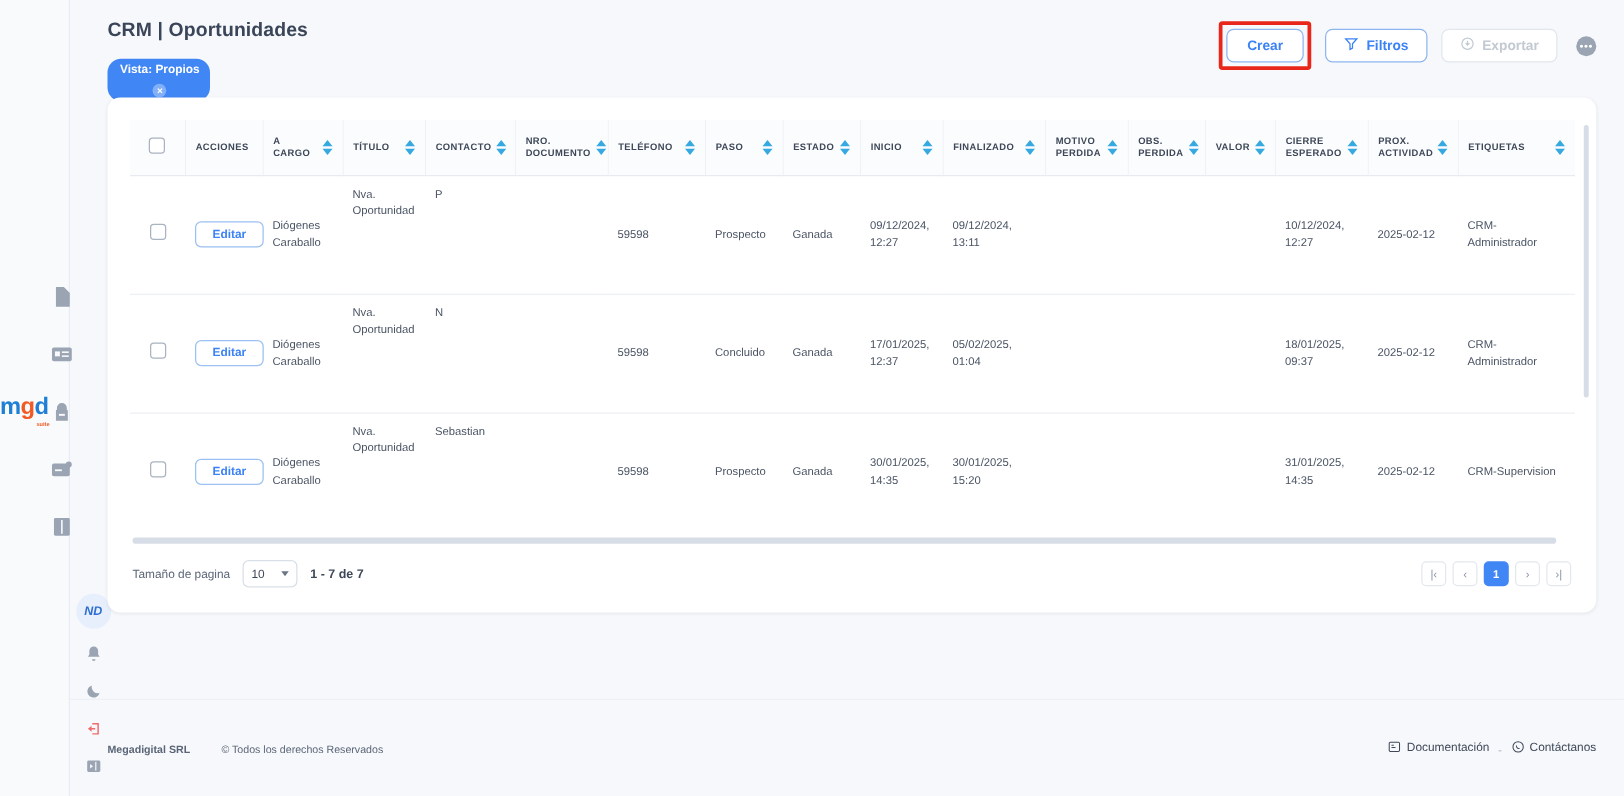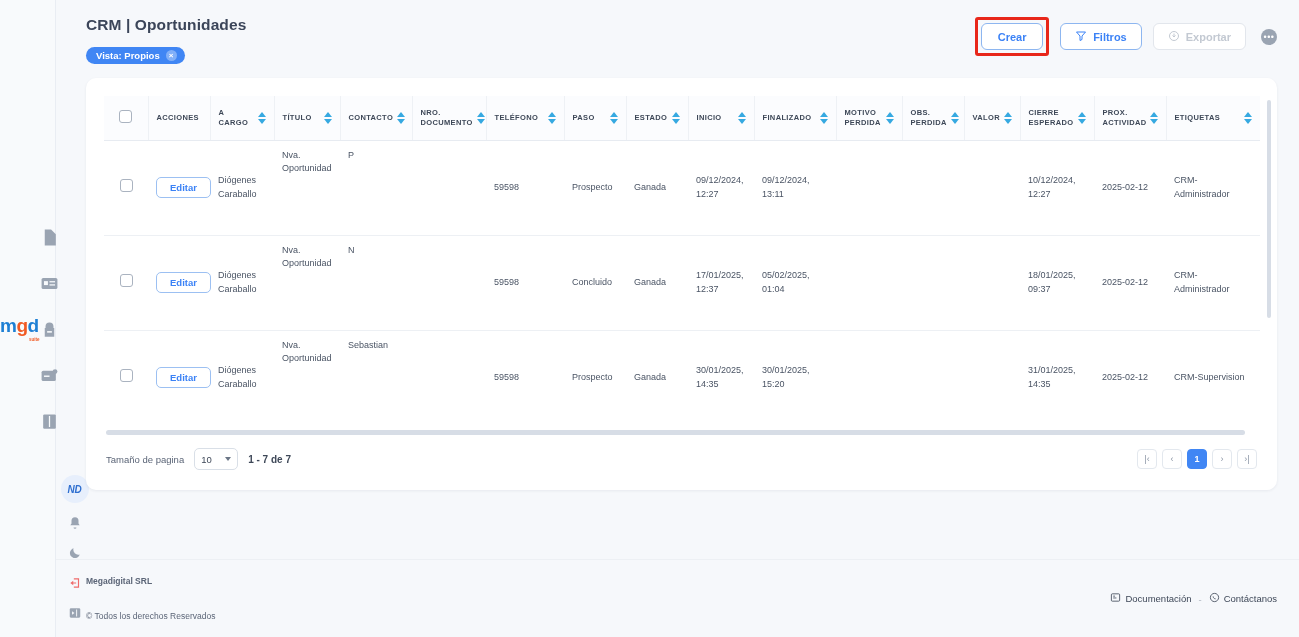--- a/index.html
+++ b/index.html
@@ -40,21 +40,21 @@
   .mini.logout { color:#ef6b6b; }
 
   
   .main { flex:1; position: relative; height:637px; }
   .topbar { padding: 16px 24px 0 30px; }
   .page-title { font-size: 15.5px; font-weight: 700; color:#3b4559; letter-spacing:.1px; }
   .chip-row { margin-top: 11px; }
   .chip {
     display:inline-flex; align-items:center; gap:6px;
     background:#4086f4; color:#fff; border-radius: 11px;
-    padding: 3px 8px 3px 10px; font-size: 9.5px; font-weight:600;
+    padding: 3px 8px 3px 10px; font-size: 9.5px; font-weight:600;flex-direction:column;
   }
   .chip-x {
     width:11px; height:11px; border-radius:50%; background:rgba(255,255,255,.35);
     display:flex; align-items:center; justify-content:center; font-size:8px; line-height:1; cursor:pointer;
   }
 
   .actions { position:absolute; top:17px; right:22px; display:flex; align-items:center; gap:11px; }
   .btn {
     height:27px; min-width:62px; border-radius:6px; border:1px solid #8db6f0;
     background:#fff; color:#3b82f6; font-size:11px; font-weight:600;
@@ -138,21 +138,21 @@
     color:#8b95a5; font-size:9px; display:flex; align-items:center; justify-content:center; cursor:pointer;
   }
   .pbtn.active { background:#4086f4; border-color:#4086f4; color:#fff; font-weight:700; }
 
   
   .footer {
     position:absolute; left:0; right:0; bottom:0; height:78px;
     border-top:1px solid #edf0f4;
     display:flex; align-items:center; padding: 0 22px 0 30px;
   }
-  .foot-left { font-size:8.5px; color:#5b6577; display:flex; gap:25px; align-items:flex-start;flex-direction:column; }
+  .foot-left { font-size:8.5px; color:#5b6577; display:flex; gap:25px; align-items:flex-end; }
   .foot-left b { font-weight:600; }
   .foot-right { margin-left:auto; display:flex; align-items:flex-end; gap:7px; font-size:9.5px; color:#3e4858; }
   .foot-right .lnk { display:inline-flex; align-items:center; gap:4px; cursor:pointer; }
   .foot-right svg { width:11px; height:11px; }
   .sep { color:#aeb6c2; }
 </style>
 </head>
 <body>
 
 <div class="app">

